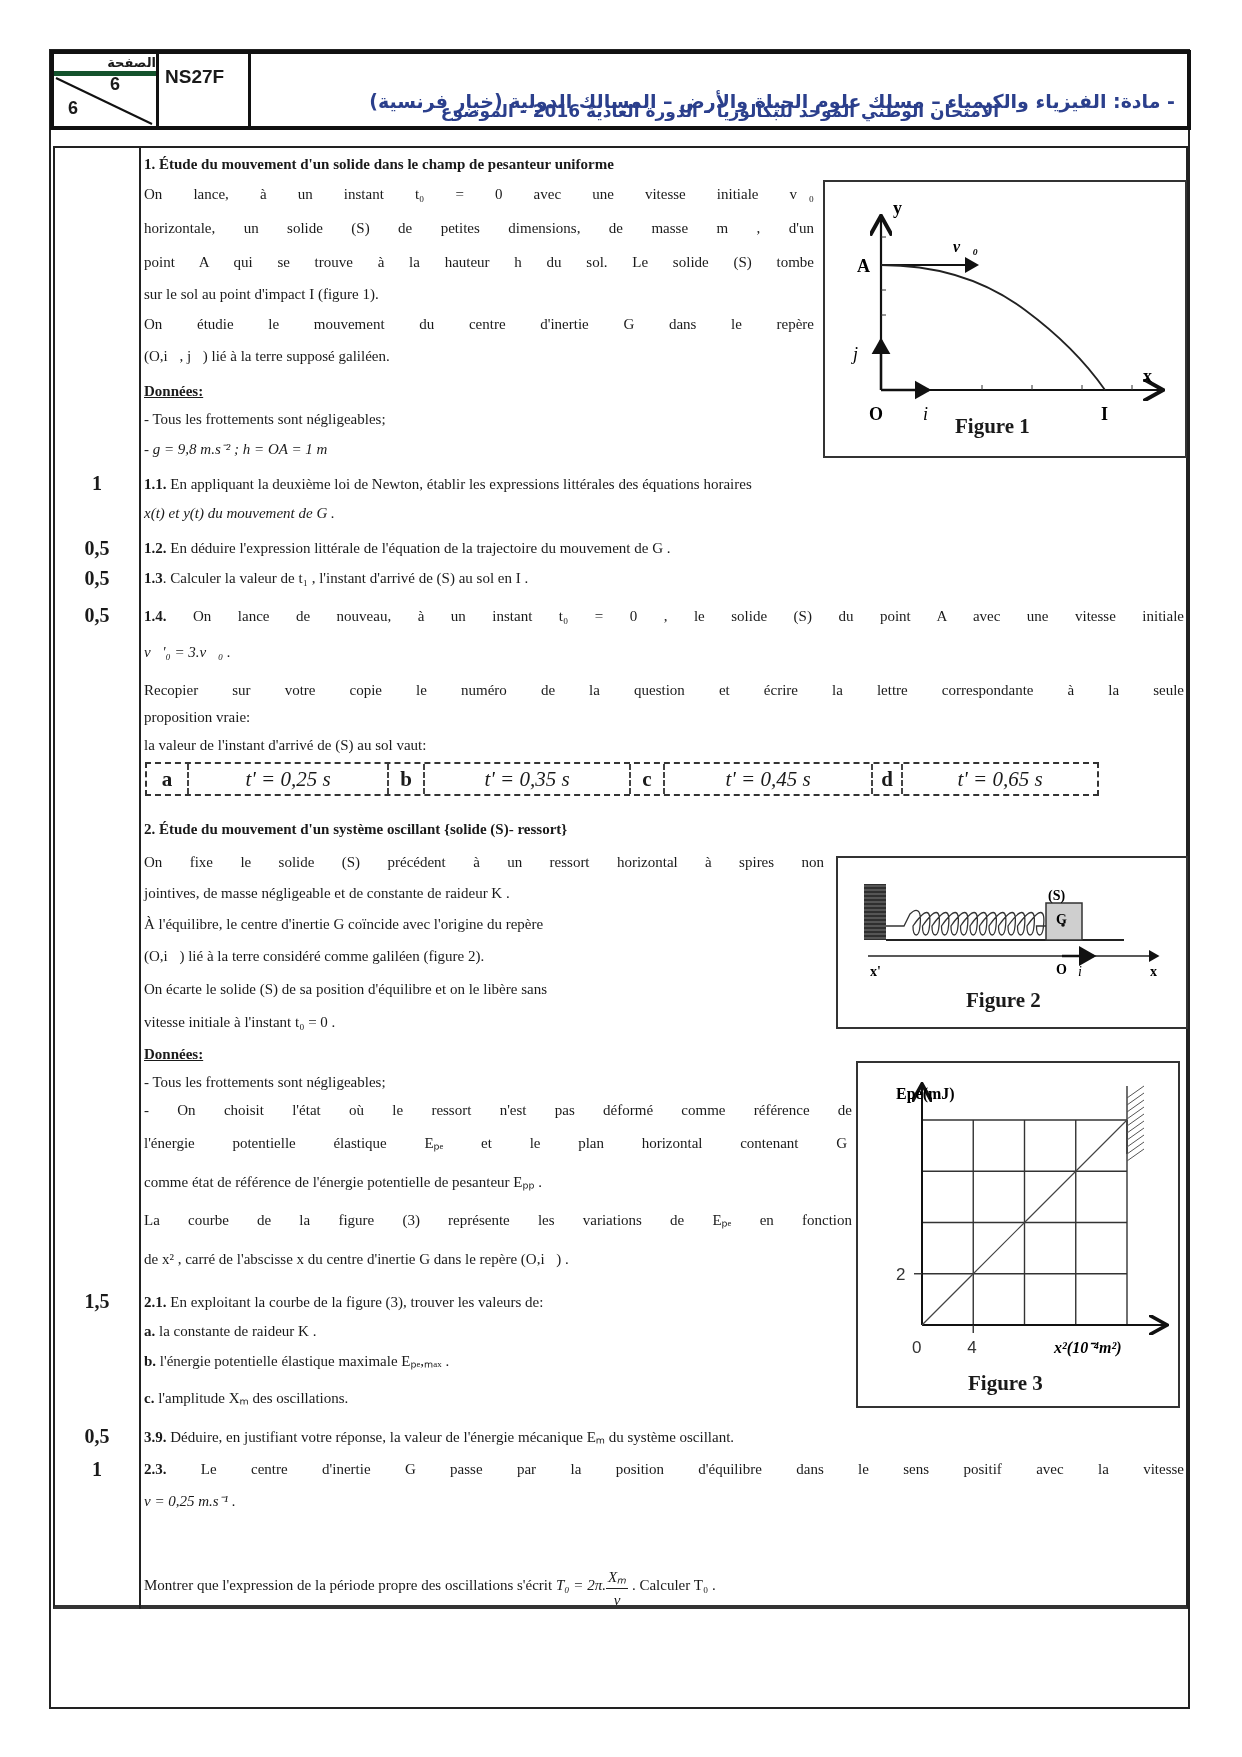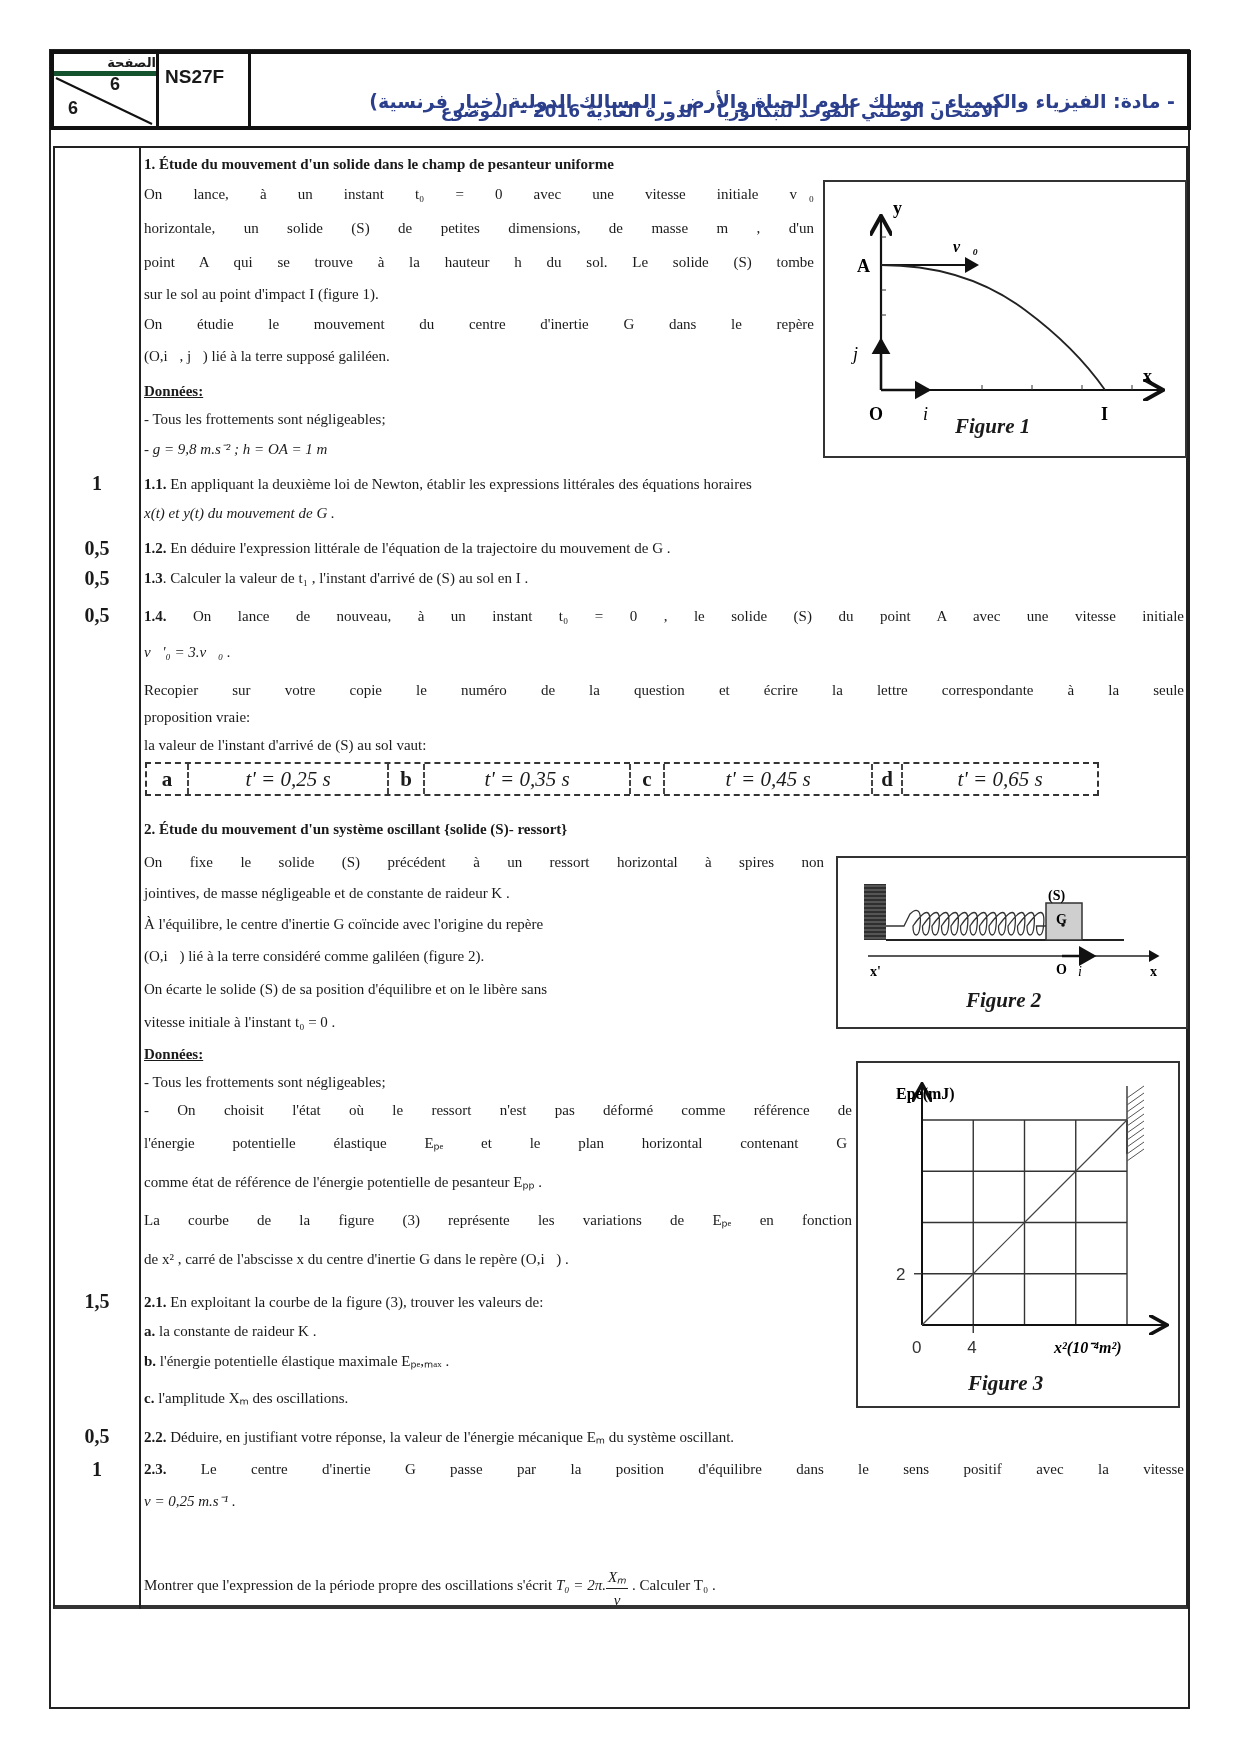--- a/index.html
+++ b/index.html
@@ -28,21 +28,21 @@
 
   .score { position: absolute; left: 55px; width: 84px; text-align: center; font-weight: bold; font-size: 20px; }
   .txt { position: absolute; left: 144px; font-size: 15px; line-height: 28px; white-space: nowrap; }
   .b { font-weight: bold; }
   .i { font-style: italic; }
   .u { text-decoration: underline; font-weight: bold; }
   .just { text-align: justify; text-align-last: justify; }
 
   
   .figbox { position: absolute; border: 2px solid #333; box-sizing: border-box; background: #fff; }
-  .figcap { position: absolute; font-weight: bold; font-size: 21px; font-style: italic; }
+  .figcap { position: absolute; font-weight: bold; font-size: 21px; }
 
   
   #answers { left: 145px; top: 762px; width: 954px; height: 34px; border: 2px dashed #333; box-sizing: border-box; }
   .ans-cell { position: absolute; top: 0; height: 30px; line-height: 30px; font-size: 21px; text-align: center; border-right: 2px dashed #444; box-sizing: border-box; }
   .ans-letter { font-weight: bold; }
   .ans-val { font-style: italic; }
 </style>
 </head>
 <body>
 
@@ -258,21 +258,21 @@
   <span class="b">b.</span>
   <span>l'énergie potentielle élastique maximale Eₚₑ,ₘₐₓ .</span>
 </div>
 <div class="txt" style="top:1384px">
   <span class="b">c.</span>
   <span>l'amplitude Xₘ des oscillations.</span>
 </div>
 
 <div class="score" style="top:1425px">0,5</div>
 <div class="txt" style="top:1423px">
-  <span class="b">2.2.</span>
+  <span class="b">3.9.</span>
   <span>Déduire, en justifiant votre réponse, la valeur de l'énergie mécanique Eₘ du système oscillant.</span>
 </div>
 
 <div class="score" style="top:1458px">1</div>
 <div class="txt just" style="top:1455px;width:1040px">
   <span class="b">2.3.</span>
   <span>Le centre d'inertie G passe par la position d'équilibre dans le sens positif avec la vitesse</span>
 </div>
 <div class="txt i" style="top:1487px">v = 0,25 m.s⁻¹ .</div>
 

